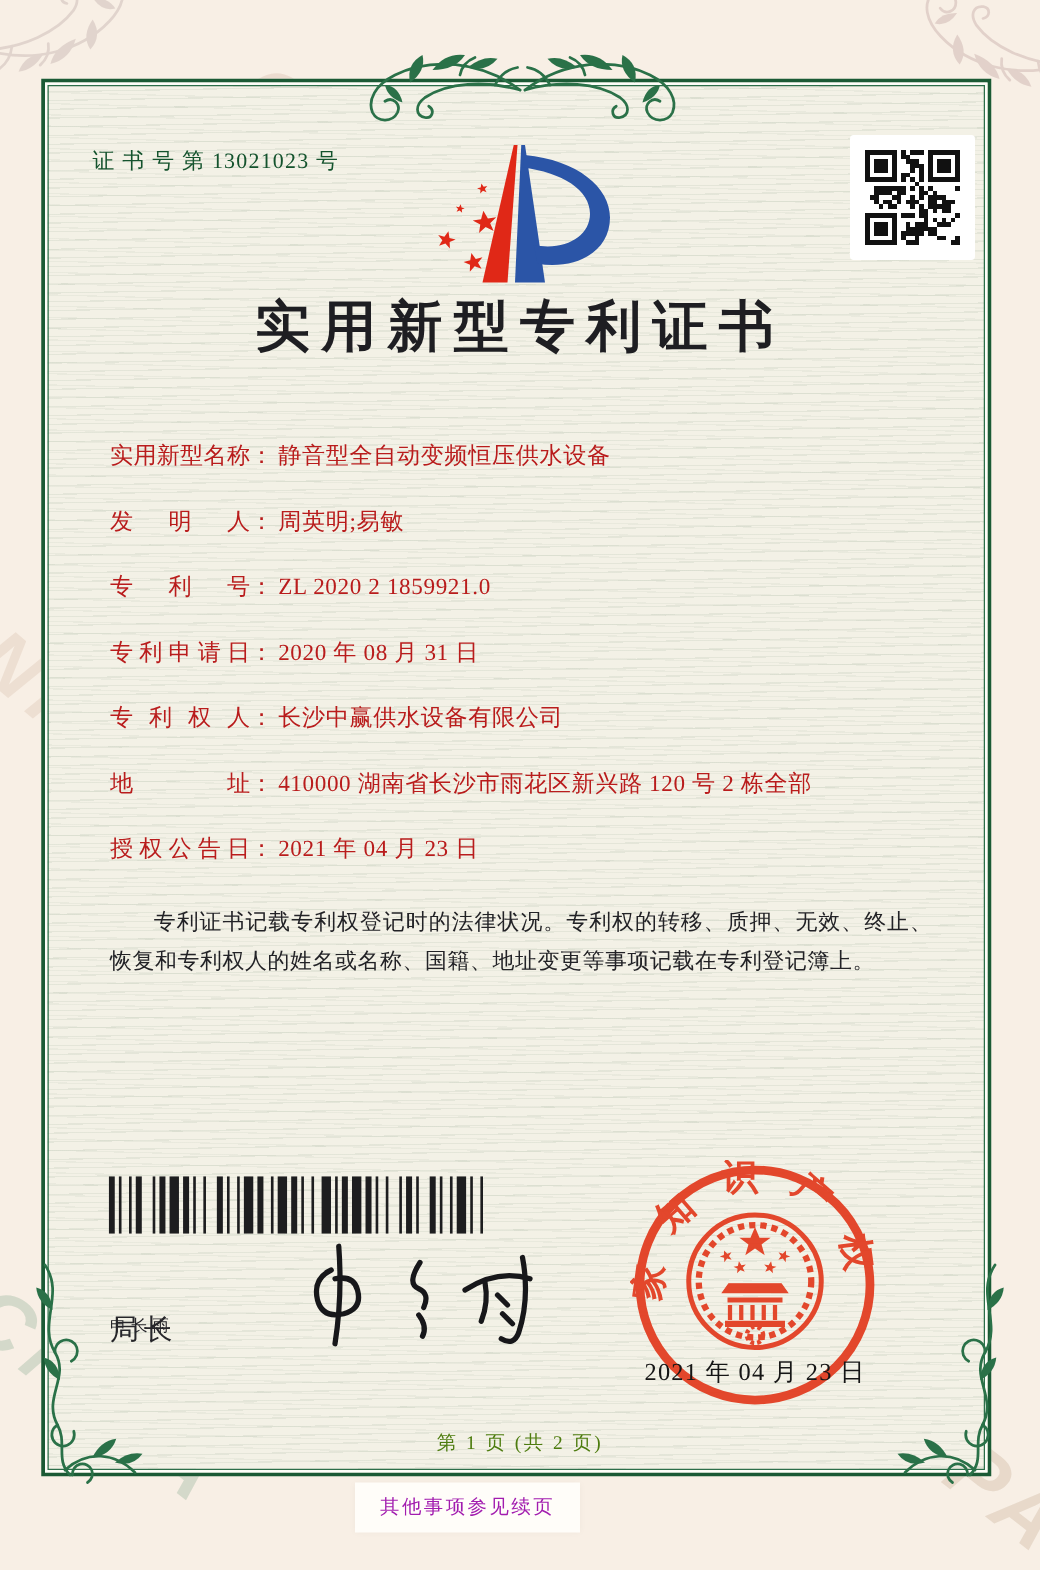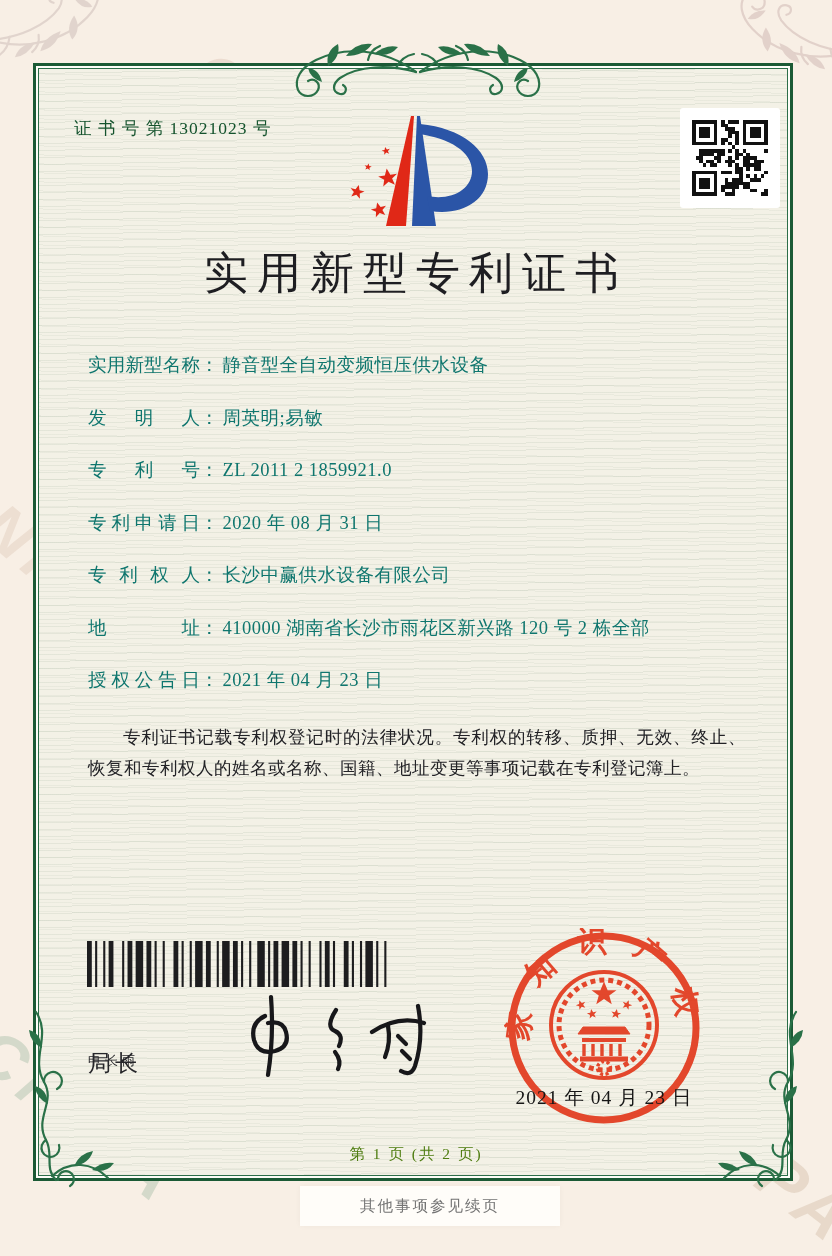--- a/index.html
+++ b/index.html
@@ -39,25 +39,25 @@
   .orn-bl{left:22px;top:1008px;}
   .orn-br{left:700px;top:1008px;transform:scaleX(-1);}
   .orn-tl-pale{left:-14px;top:-10px;opacity:.35;transform:rotate(160deg);}
   .orn-tr-pale{left:724px;top:2px;opacity:.45;transform:rotate(200deg) scaleX(-1);}
   
   .cert-no{position:absolute;left:74px;top:116px;font-size:17.5px;letter-spacing:1px;color:#14532d;}
   .logo{position:absolute;left:340px;top:110px;}
   .qr-box{position:absolute;left:680px;top:108px;width:100px;height:100px;background:#fff;border-radius:3px;}
   .qr-box svg{position:absolute;left:12px;top:12px;}
   .title{
-    position:absolute;left:0;top:244px;width:832px;margin:0;text-align:center;
-    font-size:44px;font-weight:normal;letter-spacing:9px;color:#1e1e22;
+    position:absolute;left:0;top:232px;width:832px;margin:0;text-align:center;
+    font-size:44px;font-weight:bold;letter-spacing:9px;color:#1e1e22;
   }
   
-  .fields{position:absolute;left:88px;top:352px;width:660px;font-size:18.5px;color:#0f766e;}
+  .fields{position:absolute;left:88px;top:352px;width:660px;font-size:18.5px;color:#b91c1c;}
   .row{position:relative;height:52.5px;line-height:26px;}
   .lbl{display:inline-block;width:112px;text-align:justify;text-align-last:justify;vertical-align:top;}
   .colon{display:inline-block;margin-right:4px;}
   .val{letter-spacing:.5px;}
   .grant2{position:absolute;left:337px;top:0;}
   .grant2 .lbl{width:96px;}
   
   .paras{position:absolute;left:88px;top:722px;width:658px;font-size:17.5px;line-height:31px;color:#222226;}
   .paras p{margin:0;text-indent:2em;text-align:justify;letter-spacing:.5px;}
   
@@ -65,22 +65,22 @@
   .director-title{position:absolute;left:88px;top:1048px;font-size:23px;letter-spacing:4px;text-align:right;}
   .director-name{position:absolute;left:88px;top:1052px;font-size:13px;letter-spacing:4px;}
   .signature{position:absolute;left:232px;top:990px;}
   .seal{position:absolute;left:504px;top:928px;width:200px;height:204px;}
   .seal-date{
     position:absolute;left:0;top:156px;width:200px;text-align:center;
     font-size:19.5px;color:#161616;letter-spacing:1px;white-space:nowrap;
   }
   .page-info{position:absolute;left:0;top:1144px;width:832px;text-align:center;font-size:15.5px;color:#4d7c0f;letter-spacing:2px;}
   .continuation{
-    position:absolute;left:300px;top:1186px;width:260px;height:40px;line-height:40px;
-    background:#fffdf9;text-align:center;font-size:15.5px;letter-spacing:2px;color:#737373;
+    position:absolute;left:284px;top:1186px;width:180px;height:40px;line-height:40px;
+    background:#fffdf9;text-align:center;font-size:15.5px;letter-spacing:2px;color:#a21caf;
     box-shadow:0 0 6px rgba(0,0,0,.04);
   }
 </style>
 </head>
 <body>
 
 <svg width="0" height="0" style="position:absolute">
   <defs>
     <path id="star" d="M0,-10 L2.9,-3.1 10,-3.1 4.2,1.2 6.2,8.1 0,3.9 -6.2,8.1 -4.2,1.2 -10,-3.1 -2.9,-3.1 Z"></path>
     <g id="flourish">
@@ -385,21 +385,21 @@
   <h1 class="title">实用新型专利证书</h1>
 
   <div class="fields">
     <div class="row">
       <span class="lbl">实用新型名称</span><span class="colon">：</span><span class="val">静音型全自动变频恒压供水设备</span>
     </div>
     <div class="row">
       <span class="lbl">发明人</span><span class="colon">：</span><span class="val">周英明;易敏</span>
     </div>
     <div class="row">
-      <span class="lbl">专利号</span><span class="colon">：</span><span class="val">ZL 2011 2 1859921.0</span>
+      <span class="lbl">专利号</span><span class="colon">：</span><span class="val">ZL 2020 2 1859921.0</span>
     </div>
     <div class="row">
       <span class="lbl">专利申请日</span><span class="colon">：</span><span class="val">2020 年 08 月 31 日</span>
     </div>
     <div class="row">
       <span class="lbl">专利权人</span><span class="colon">：</span><span class="val">长沙中赢供水设备有限公司</span>
     </div>
     <div class="row">
       <span class="lbl">地址</span><span class="colon">：</span><span class="val">410000  湖南省长沙市雨花区新兴路 120 号 2 栋全部</span>
     </div>

